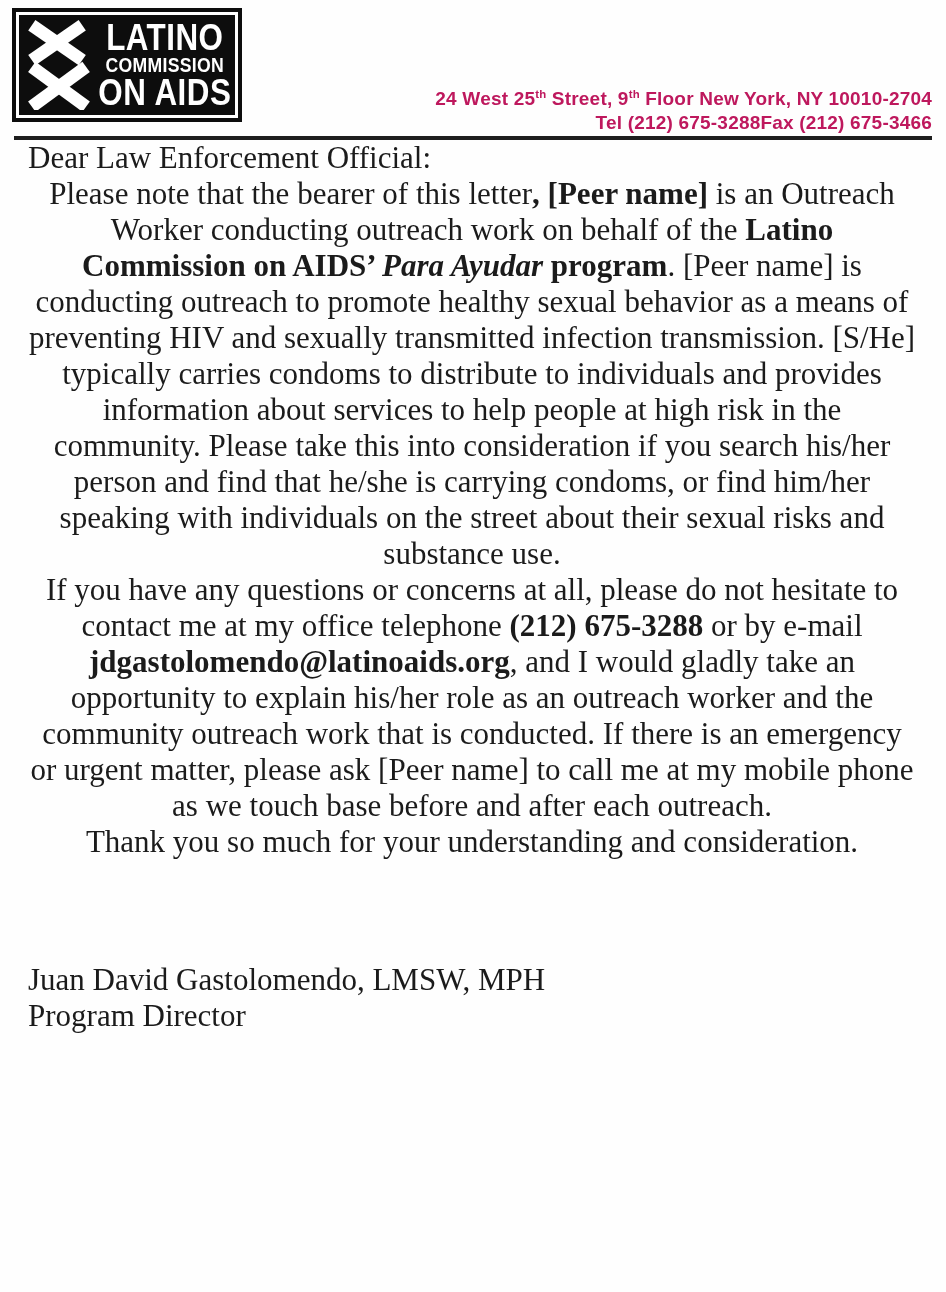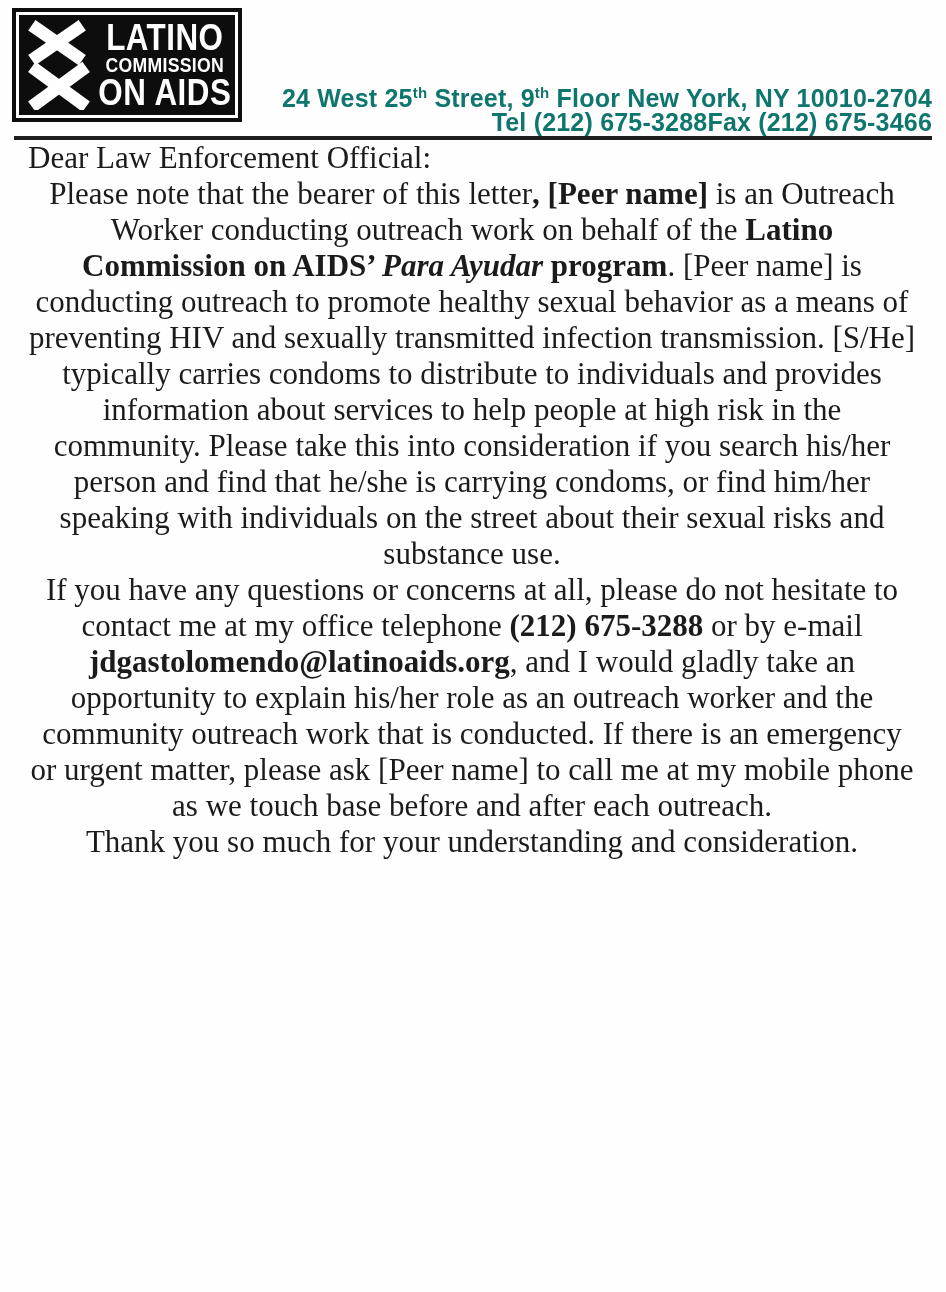--- a/index.html
+++ b/index.html
@@ -47,23 +47,23 @@
     transform:scale(0.98,1.14);
     transform-origin:center;
   }
   .logo-line-big   { font-size:32px; line-height:29px; letter-spacing:0.5px; white-space:nowrap; }
   .logo-line-small { font-size:18px; line-height:19px; letter-spacing:0.3px; white-space:nowrap; }
 
   .contact {
     text-align:right;
     font-family:"Liberation Sans", sans-serif;
     font-weight:bold;
-    font-size:25px;
+    font-size:19px;
     line-height:23px;
-    color:#0f766e;
+    color:#be185d;
     margin-bottom:-12px;   
     letter-spacing:0.2px;
   }
   .contact sup { font-size:12px; line-height:0; }
   .telfax { display:flex; justify-content:flex-end; margin-top:1px; }
 
   .rule {
     border:none;
     border-top:4px solid #1e1e1e;
     margin:14px 14px 0 14px;
@@ -125,15 +125,19 @@
   <main class="letter">
     <p class="salutation">Dear Law Enforcement Official:</p>
 
     <p class="para"><span>Please note that the bearer of this letter</span><span class="b">, [Peer name]</span><span> is an Outreach Worker conducting outreach work on behalf of the </span><span class="b">Latino Commission on AIDS’ </span><span class="b i">Para Ayudar</span><span class="b"> program</span><span>. [Peer name] is conducting outreach to promote healthy sexual behavior as a means of preventing HIV and sexually transmitted infection transmission. [S/He] typically carries condoms to distribute to individuals and provides information about services to help people at high risk in the community. Please take this into consideration if you search his/her person and find that he/she is carrying condoms, or find him/her speaking with individuals on the street about their sexual risks and substance use.</span></p>
 
     <p class="para"><span>If you have any questions or concerns at all, please do not hesitate to contact me at my office telephone </span><span class="b">(212) 675-3288</span><span> or by e-mail </span><span class="b">jdgastolomendo@latinoaids.org</span><span>, and I would gladly take an opportunity to explain his/her role as an outreach worker and the community outreach work that is conducted. If there is an emergency or urgent matter, please ask [Peer name] to call me at my mobile phone as we touch base before and after each outreach.</span></p>
 
     <p class="para">Thank you so much for your understanding and consideration.</p>
 
 
+    <div class="sigblock">
+      <div>Juan David Gastolomendo, LMSW, MPH</div>
+      <div>Program Director</div>
+    </div>
   </main>
 
 </div>
 
 </body></html>

